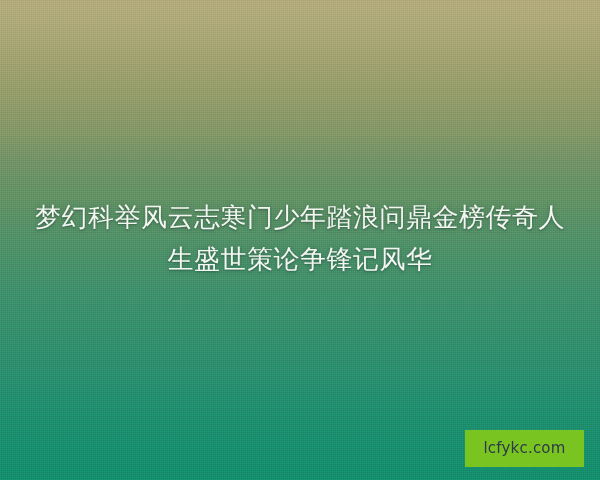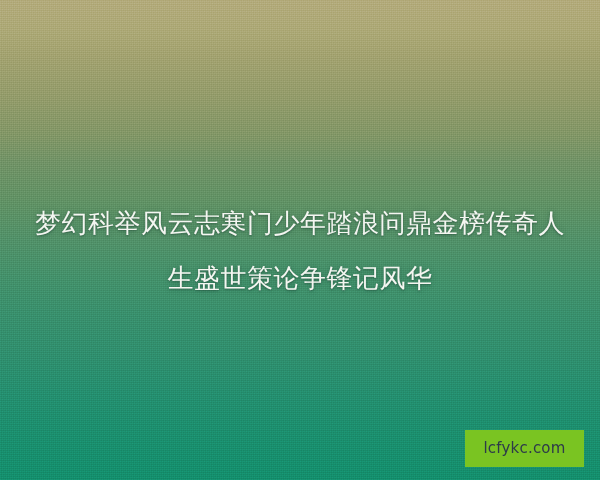--- a/index.html
+++ b/index.html
@@ -86,21 +86,21 @@
   }
 
   .headline {
     margin: 0;
     max-width: 556px;
     text-align: center;
     color: #f4f6f1;
     font-family: "DejaVu Sans", "Liberation Sans", sans-serif;
     font-size: 26px;
     font-weight: 400;
-    line-height: 55px;
+    line-height: 42px;
     letter-spacing: 0.5px;
     text-shadow:
        0 1px 2px rgba(22, 52, 42, 0.45),
        0 0 6px rgba(20, 60, 46, 0.30);
     word-break: break-all;
   }
 
   
   .site-badge {
     position: absolute;

